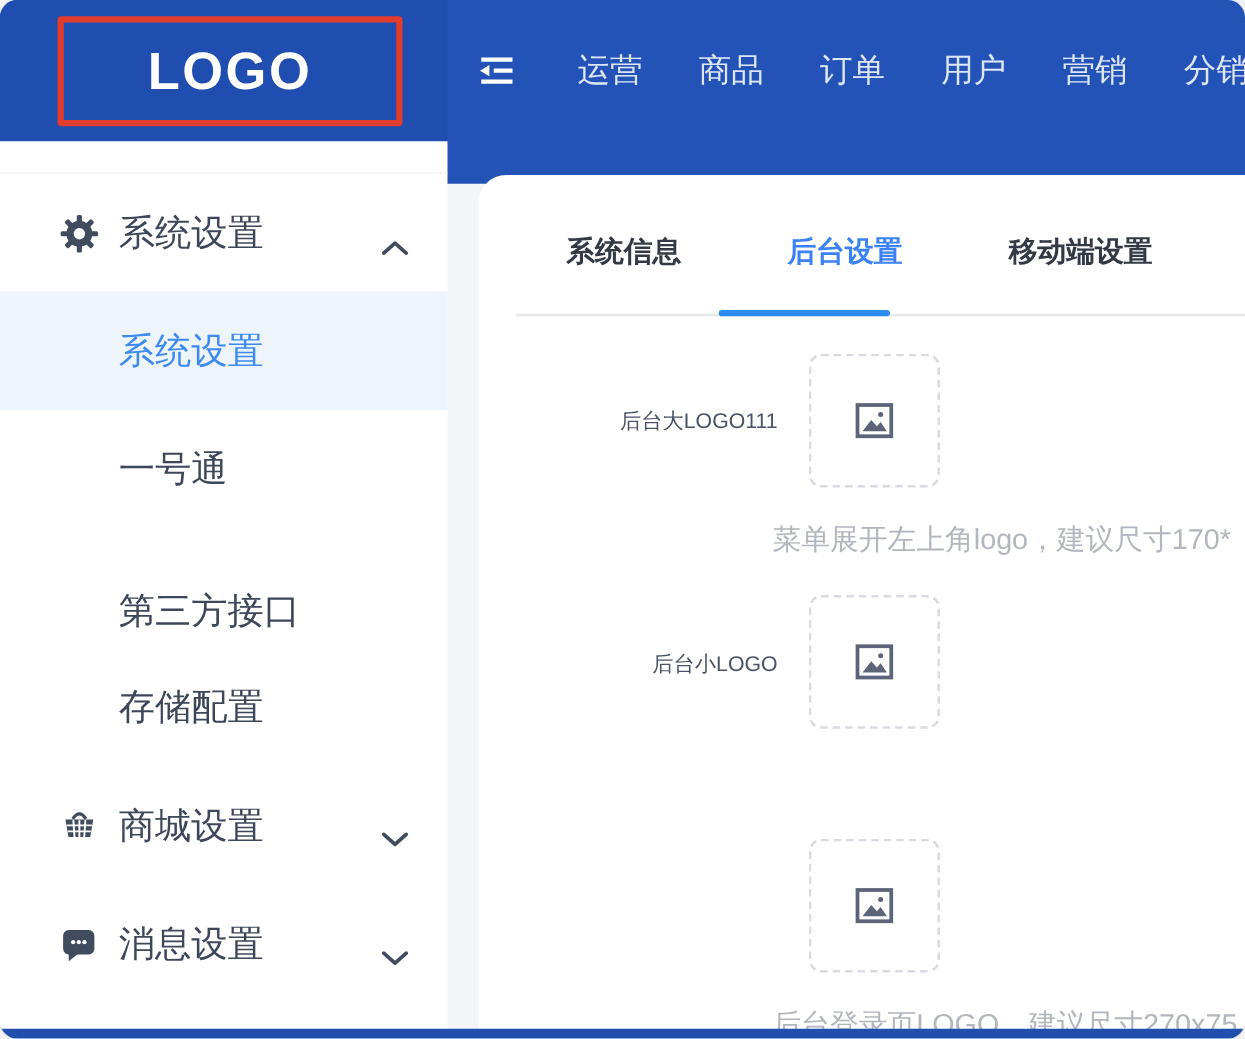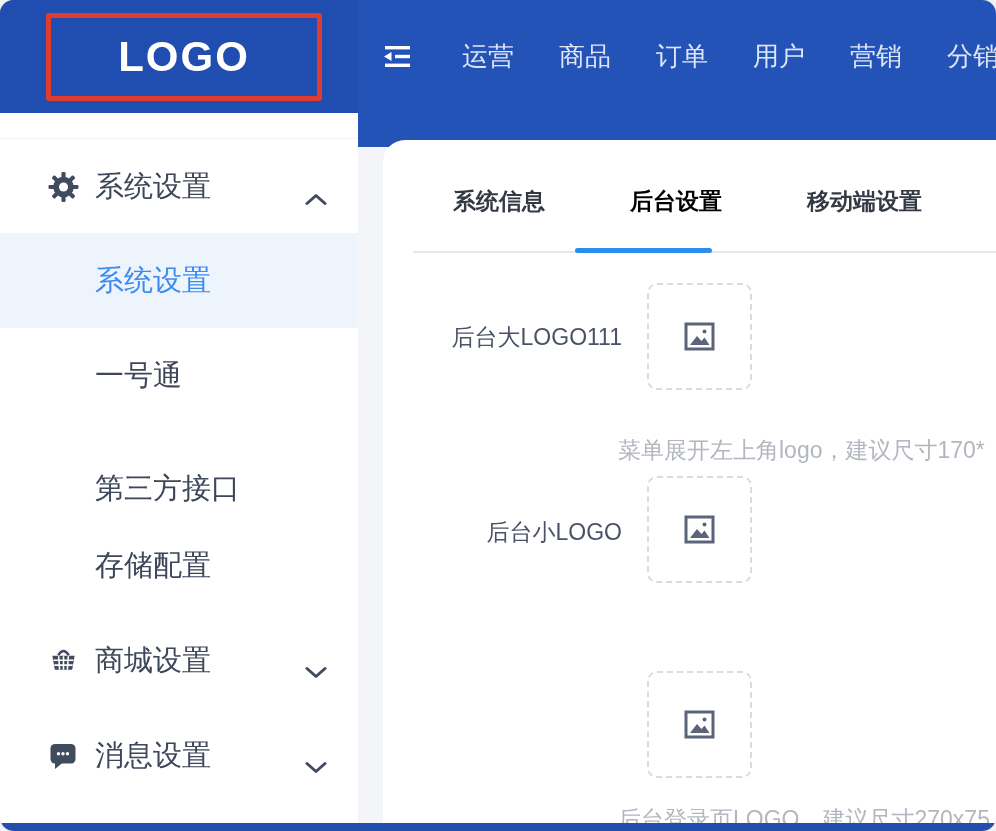--- a/index.html
+++ b/index.html
@@ -29,33 +29,33 @@
   .menu-row.active{background:#edf4fc;color:#3e8bf0;}
   .g1{top:26px;} .s1{top:120px;} .s2{top:215px;} .s3{top:328px;} .s4{top:405px;}
   .g2{top:500px;} .g3{top:595px;}
 
   
   .card{position:absolute;left:383px;top:140px;width:613px;height:683px;background:#ffffff;
         border-top-left-radius:22px;}
   .tabs{position:absolute;left:54px;top:46px;display:flex;gap:69px;font-size:23px;
         font-weight:600;color:#333a45;white-space:nowrap;}
   .tab{cursor:pointer;margin-left:16px;}
-  .tab.active{color:#000000;}
+  .tab.active{color:#3b82f6;}
   .tabs-divider{position:absolute;left:30px;right:0;top:111px;height:2px;background:#e5e8eb;}
   .tabs-underline{position:absolute;left:192px;top:108px;width:137px;height:5px;
                   background:#2d8cf0;border-radius:3px;}
-  .form-label{position:absolute;left:0;width:239px;text-align:right;font-size:23px;
+  .form-label{position:absolute;left:0;width:239px;text-align:right;font-size:17px;
               color:#4a5366;line-height:28px;}
   .fl1{top:183px;} .fl2{top:378px;} .fl3{top:571px;}
   .upload-box{position:absolute;left:264px;width:105px;height:107px;border:2px dashed #d8dce2;
               border-radius:10px;background:#ffffff;display:flex;align-items:center;
               justify-content:center;cursor:pointer;box-sizing:border-box;}
   .ub1{top:143px;} .ub2{top:336px;} .ub3{top:531px;}
   .form-hint{position:absolute;left:235px;font-size:23px;color:#b2b6bf;white-space:nowrap;}
-  .fh1{top:276px;margin-top:19px;} .fh2{top:471px;} .fh3{top:664px;}
+  .fh1{top:276px;} .fh2{top:471px;} .fh3{top:664px;}
 
   .bottom-strip{position:absolute;left:0;bottom:0;width:100%;height:8px;background:#224fae;}
 </style>
 </head>
 <body>
 
 <div class="window">
 
   <header class="topbar">
     <div class="logo-area">

